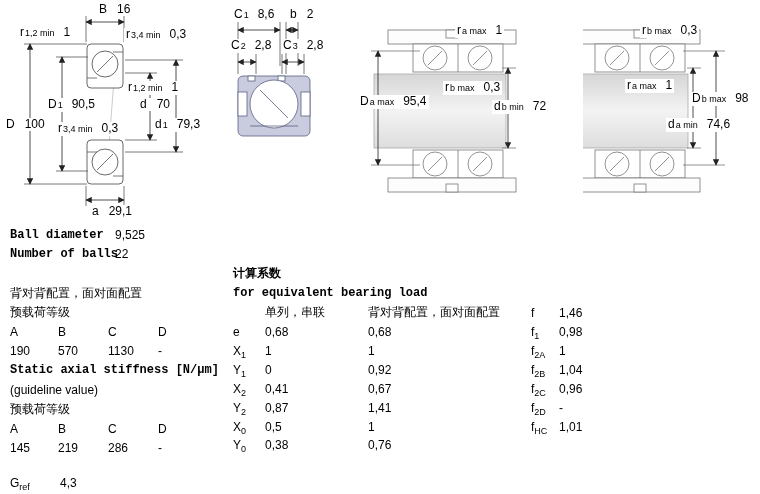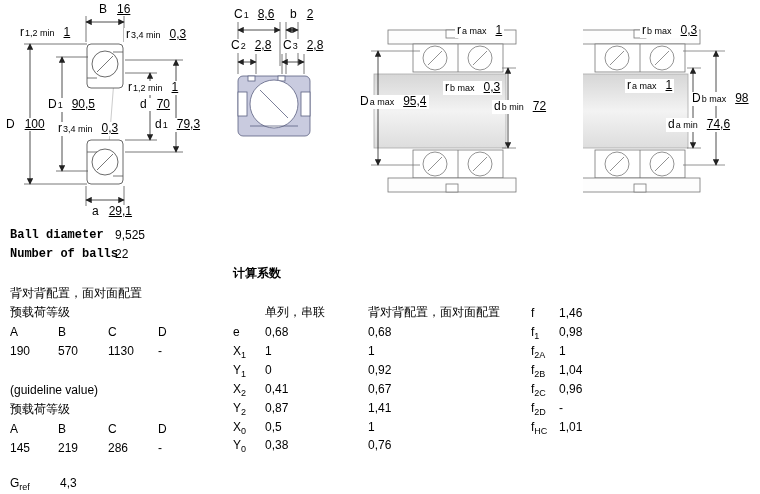--- a/index.html
+++ b/index.html
@@ -2,21 +2,21 @@
 <html><head>
 <meta charset="utf-8">
 <style>
   html,body{margin:0;padding:0;background:#fff;}
   #page{position:relative;width:760px;height:494px;background:#fff;overflow:hidden;
         font-family:"Liberation Sans","DejaVu Sans",sans-serif;font-size:12px;color:#000;}
   svg{position:absolute;}
   .dim{position:absolute;display:inline-flex;align-items:baseline;background:#fff;
        padding:0 2px;white-space:nowrap;line-height:13px;}
   .dim sub{font-size:9px;margin-left:1px;}
-  .dim .v{margin-left:9px;text-decoration:underline;}
+  .dim .v{margin-left:9px;}
   .txt{position:absolute;white-space:nowrap;line-height:13px;}
   .b{font-weight:bold;font-family:Liberation Mono, monospace;}
   .sym sub{font-size:9px;}
   .cell{position:absolute;white-space:nowrap;}
 </style>
 </head>
 <body>
 
 <div id="page">
 
@@ -300,39 +300,41 @@
     <span class="cell" style="left:108px;top:325px">C</span>
     <span class="cell" style="left:158px;top:325px">D</span>
   </div>
   <div>
     <span class="cell" style="left:10px;top:344px">190</span>
     <span class="cell" style="left:58px;top:344px">570</span>
     <span class="cell" style="left:108px;top:344px">1130</span>
     <span class="cell" style="left:158px;top:344px">-</span>
   </div>
 
+  <div class="txt b" style="left:10px;top:364px">Static axial stiffness [N/μm]</div>
   <div class="txt" style="left:10px;top:384px">(guideline value)</div>
   <div class="txt" style="left:10px;top:403px">预载荷等级</div>
   <div>
     <span class="cell" style="left:10px;top:422px">A</span>
     <span class="cell" style="left:58px;top:422px">B</span>
     <span class="cell" style="left:108px;top:422px">C</span>
     <span class="cell" style="left:158px;top:422px">D</span>
   </div>
   <div>
     <span class="cell" style="left:10px;top:441px">145</span>
     <span class="cell" style="left:58px;top:441px">219</span>
     <span class="cell" style="left:108px;top:441px">286</span>
     <span class="cell" style="left:158px;top:441px">-</span>
   </div>
 
   <div class="txt sym" style="left:10px;top:477px"><span>G</span><sub>ref</sub></div>
   <div class="txt" style="left:60px;top:477px">4,3</div>
 
   <div class="txt b" style="left:233px;top:268px">计算系数</div>
+  <div class="txt b" style="left:233px;top:287px">for equivalent bearing load</div>
   <div class="txt" style="left:265px;top:306px">单列，串联</div>
   <div class="txt" style="left:368px;top:306px">背对背配置，面对面配置</div>
 
   <div>
     <span class="cell sym" style="left:233px;top:325px"><span>e</span><sub></sub></span>
     <span class="cell" style="left:265px;top:325px">0,68</span>
     <span class="cell" style="left:368px;top:325px">0,68</span>
   </div>
   <div>
     <span class="cell sym" style="left:233px;top:344px"><span>X</span><sub>1</sub></span>

